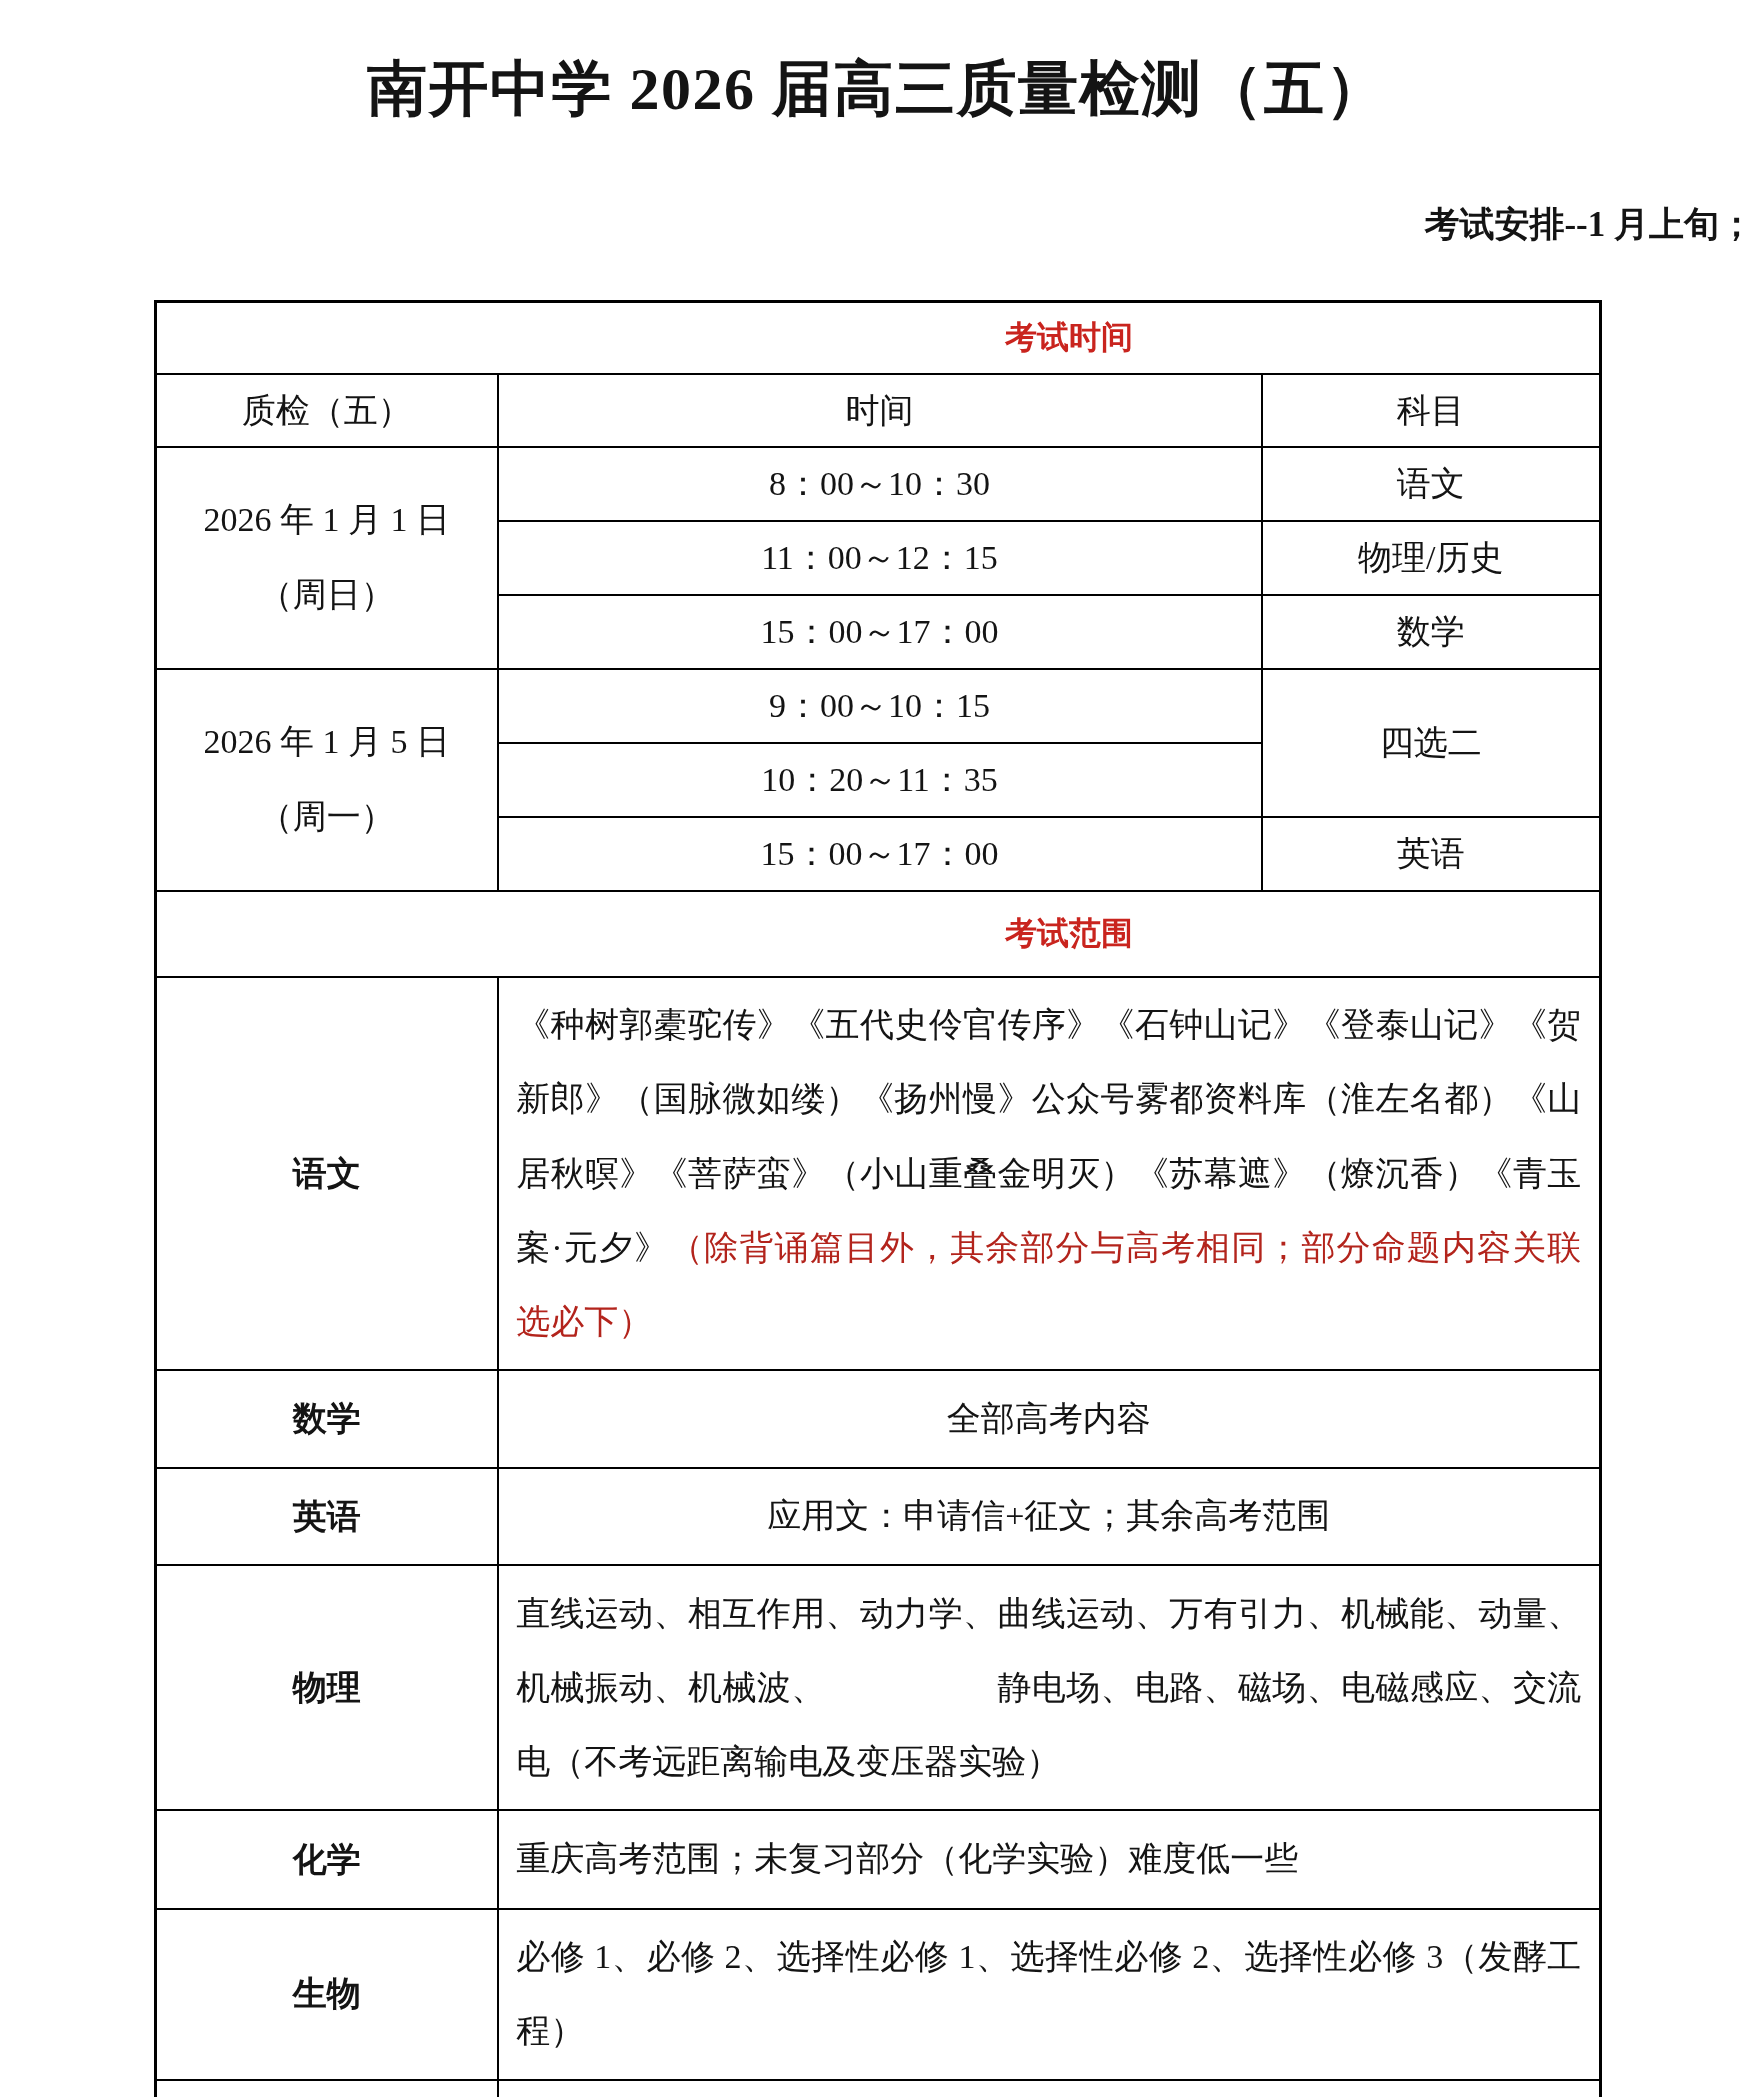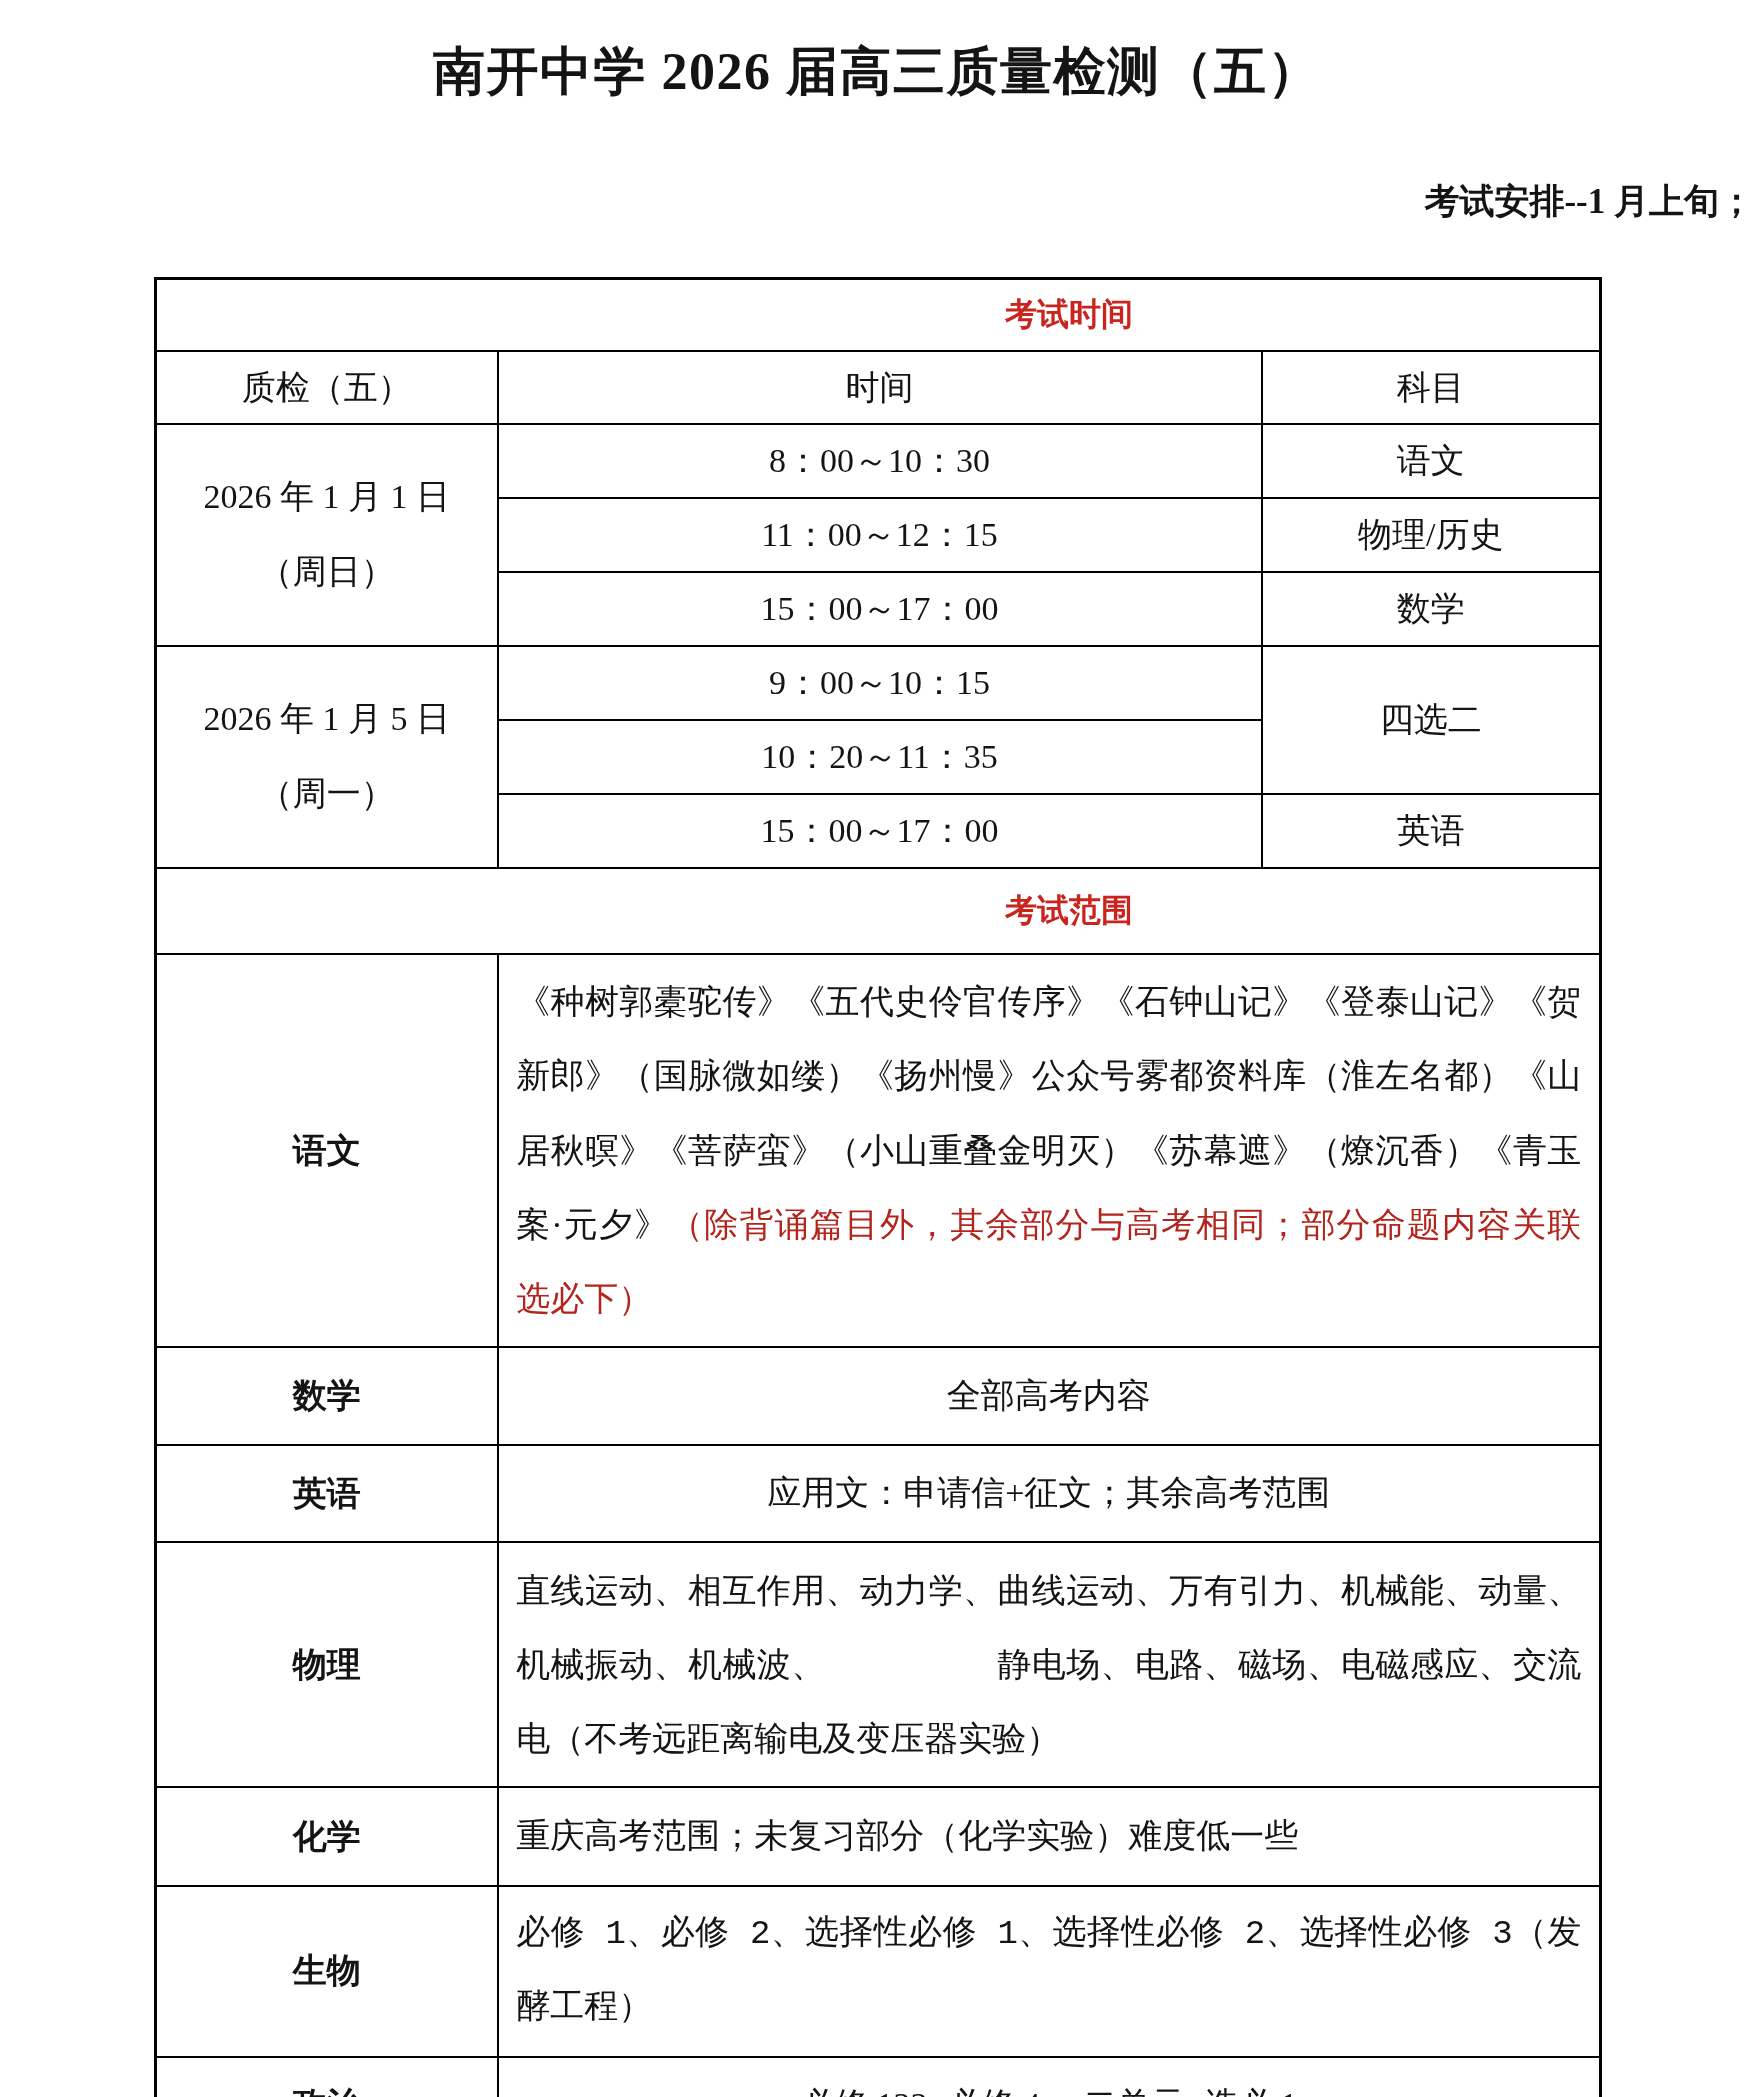--- a/index.html
+++ b/index.html
@@ -10,23 +10,23 @@
   body {
     width: 1754px;
     height: 2097px;
     font-family: "Liberation Serif", "DejaVu Serif", serif;
     color: #141414;
     overflow: hidden;
   }
   .page { padding-top: 37px; }
 
   .title {
-    margin: 0;
+    margin: 12px;
     text-align: center;
-    font-size: 52px;
+    font-size: 60px;
     font-weight: bold;
     letter-spacing: 1.5px;
   }
   .subtitle {
     margin: 71px 0 0 410px;
     font-size: 35px;
     font-weight: bold;
     text-align: right;
   }
 
@@ -54,21 +54,21 @@
     text-align: center;
   }
   tr.h92 td  { height: 68px; }
   tr.h94 td  { height: 69px; }
   tr.h95 td  { height: 70px; text-align: center; }
   tr.h112 td { height: 82px; }
   tr.h360 td { height: 265px; }
   tr.h102 td { height: 75px; }
   tr.h270 td { height: 199px; }
   tr.h103 td { height: 76px; }
-  tr.h188 td { height: 138px; font-family: Liberation Mono, monospace; }
+  tr.h188 td { height: 138px; }
   tr.h100 td { height: 74px; }
 
   tr.head-row td { text-align: center; }
 
   td.time-cell, td.subject-cell { text-align: center; }
   td.date-cell {
     text-align: center;
     line-height: 2.2;
   }
 

